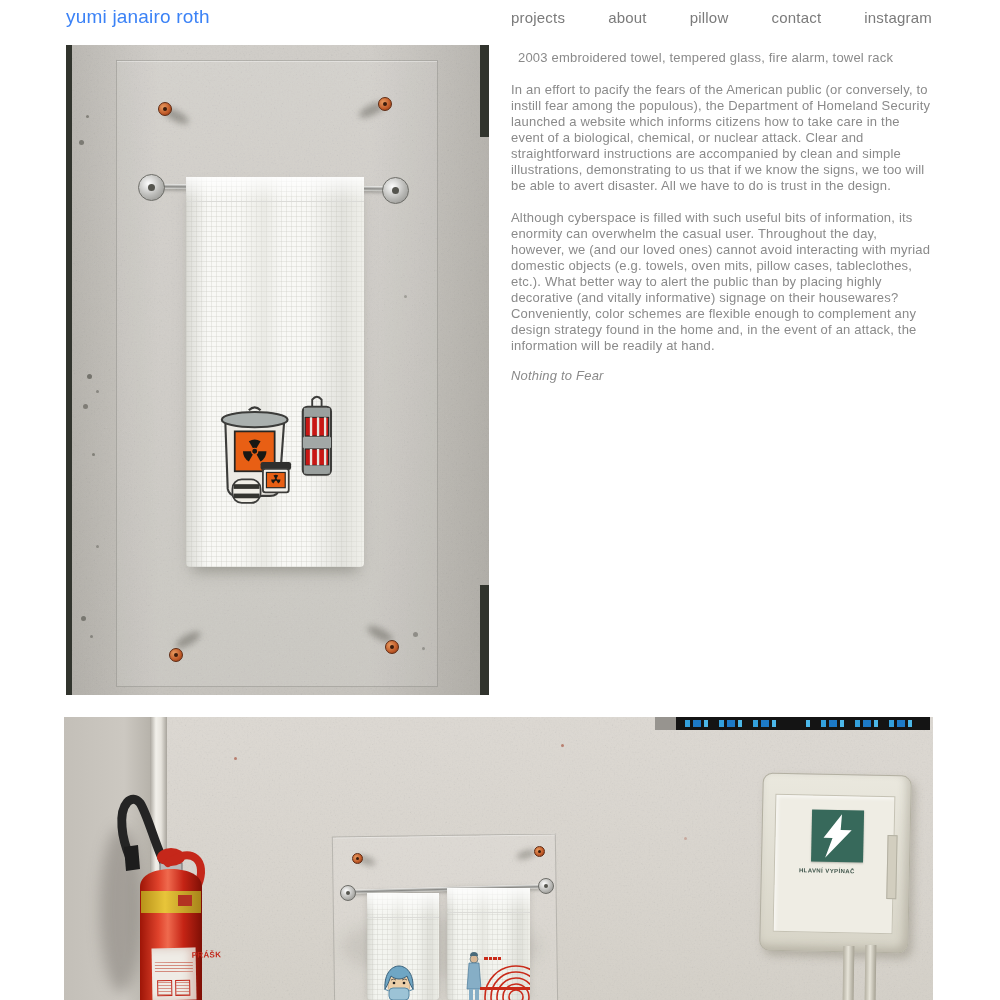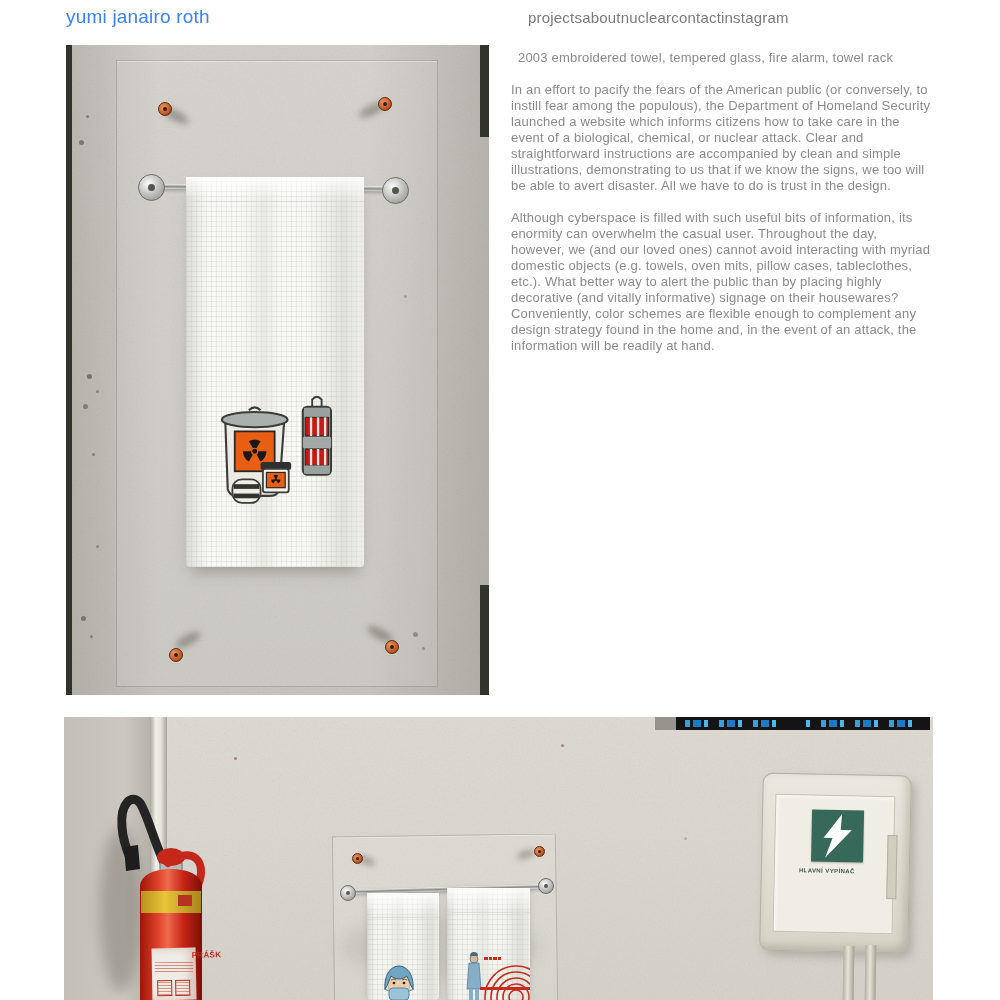--- a/index.html
+++ b/index.html
@@ -6,22 +6,22 @@
   body{
     width:1000px;height:1000px;position:relative;background:#ffffff;
     font-family:"Liberation Sans", sans-serif;overflow:hidden;
   }
   
   .brand{
     position:absolute;left:66px;top:6px;font-size:19px;color:#3b82f6;
     letter-spacing:.2px;text-decoration:none;cursor:pointer;
   }
   .nav{
-    position:absolute;left:528px;top:9px;width:421px;
-    display:flex;justify-content:flex-start;
+    position:absolute;left:511px;top:9px;width:421px;
+    display:flex;justify-content:space-between;
   }
   .nav a{font-size:15px;color:#7b7b7b;text-decoration:none;cursor:pointer;letter-spacing:.2px;}
   
   .text-col{
     position:absolute;left:511px;top:43px;width:423px;
     color:#8a8a8a;font-size:13px;line-height:16px;letter-spacing:.2px;
   }
   .text-col h1{
     font-size:15.5px;font-weight:400;color:#7d7d7d;margin:0 0 2px 0;
     line-height:19px;letter-spacing:.3px;
@@ -142,30 +142,31 @@
           <feFuncA type="table" tableValues="0 0 0.18 0.45"></feFuncA>
         </feComponentTransfer>
     </filter>
   </defs>
 </svg>
 
 <a class="brand">yumi janairo roth</a>
 <nav class="nav">
   <a>projects</a>
   <a>about</a>
-  <a>nuclear</a>
+  <a>pillow</a>
   <a>contact</a>
   <a>instagram</a>
 </nav>
 
 <section class="text-col">
   <div class="materials">2003 embroidered towel, tempered glass, fire alarm, towel rack</div>
   <p>In an effort to pacify the fears of the American public (or conversely, to instill fear among the populous), the Department of Homeland Security launched a website which informs citizens how to take care in the event of a biological, chemical, or nuclear attack. Clear and straightforward instructions are accompanied by clean and simple illustrations, demonstrating to us that if we know the signs, we too will be able to avert disaster. All we have to do is trust in the design.</p>
   <p>Although cyberspace is filled with such useful bits of information, its enormity can overwhelm the casual user. Throughout the day, however, we (and our loved ones) cannot avoid interacting with myriad domestic objects (e.g. towels, oven mits, pillow cases, tableclothes, etc.). What better way to alert the public than by placing highly decorative (and vitally informative) signage on their housewares? Conveniently, color schemes are flexible enough to complement any design strategy found in the home and, in the event of an attack, the information will be readily at hand.</p>
   <div class="related">
+    <div class="rel-title">Nothing to Fear</div>
   </div>
 </section>
 
 <figure class="photo photo1" style="margin:0">
   <svg class="noise" width="423" height="650">
     <rect width="423" height="650" filter="url(#stucco)" opacity="0.55"></rect>
   </svg>
   <div class="vignette1"></div>
   <div class="edge left1"></div>
   <div class="edge tr1"></div>

